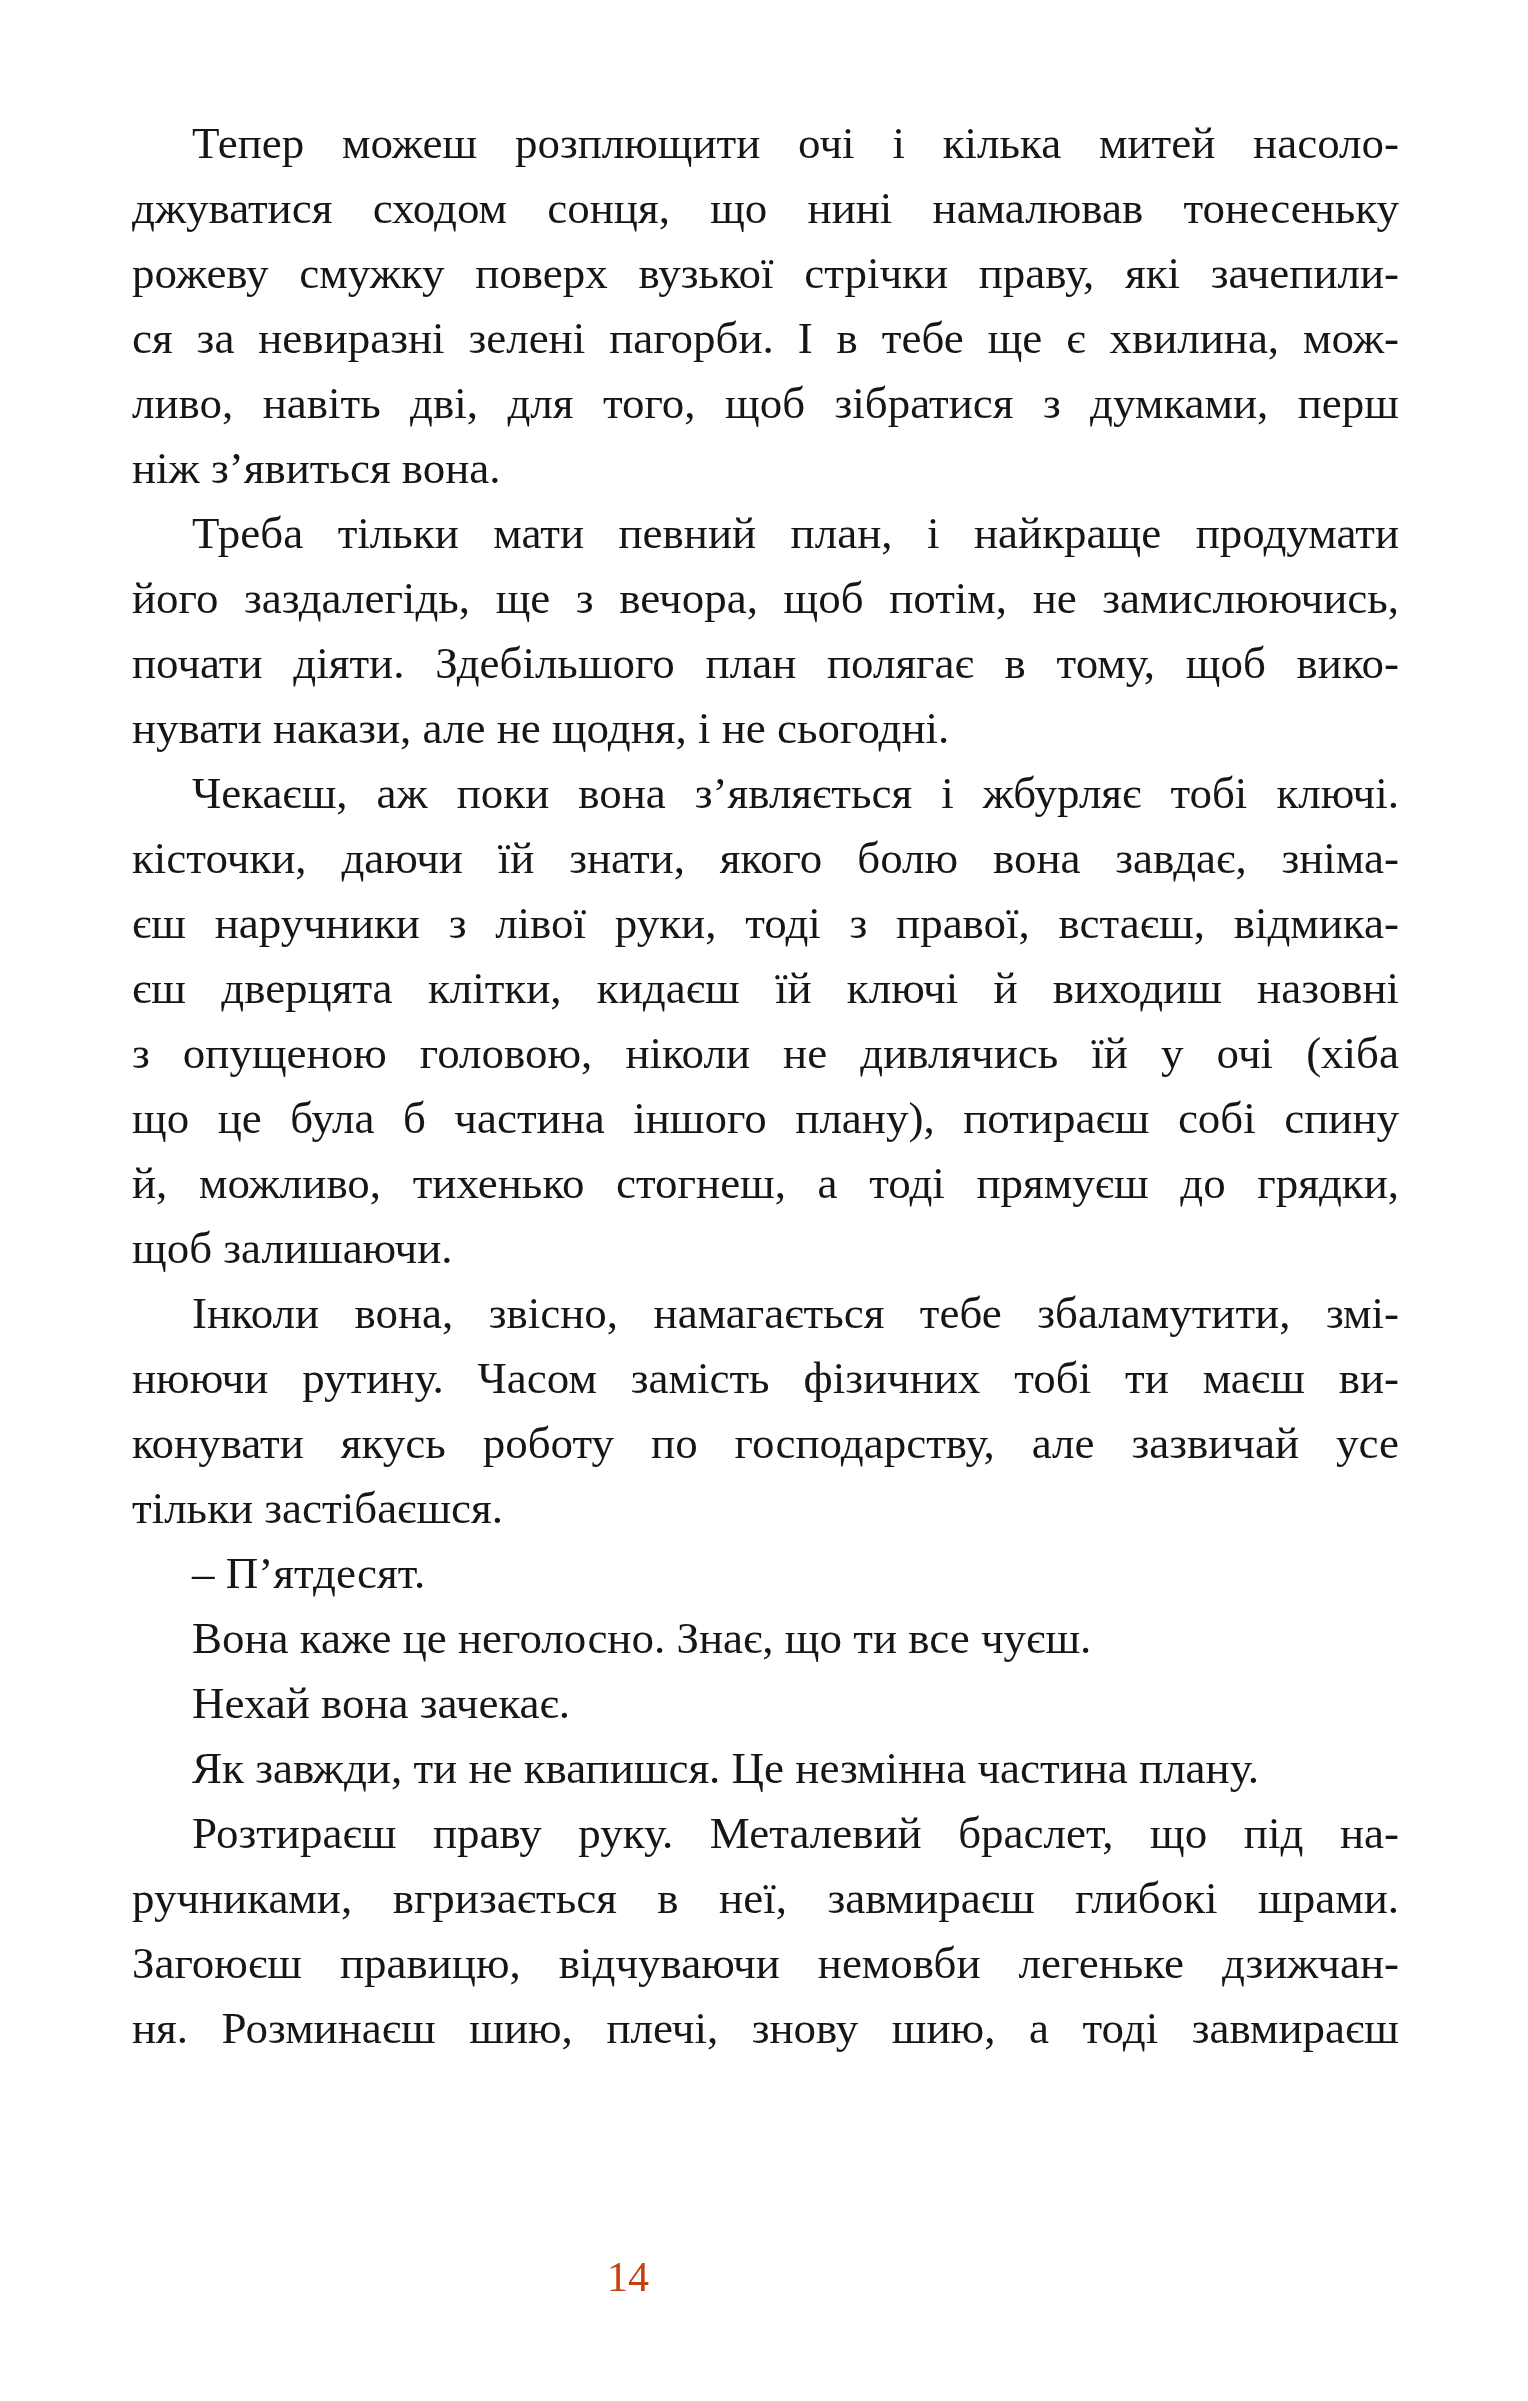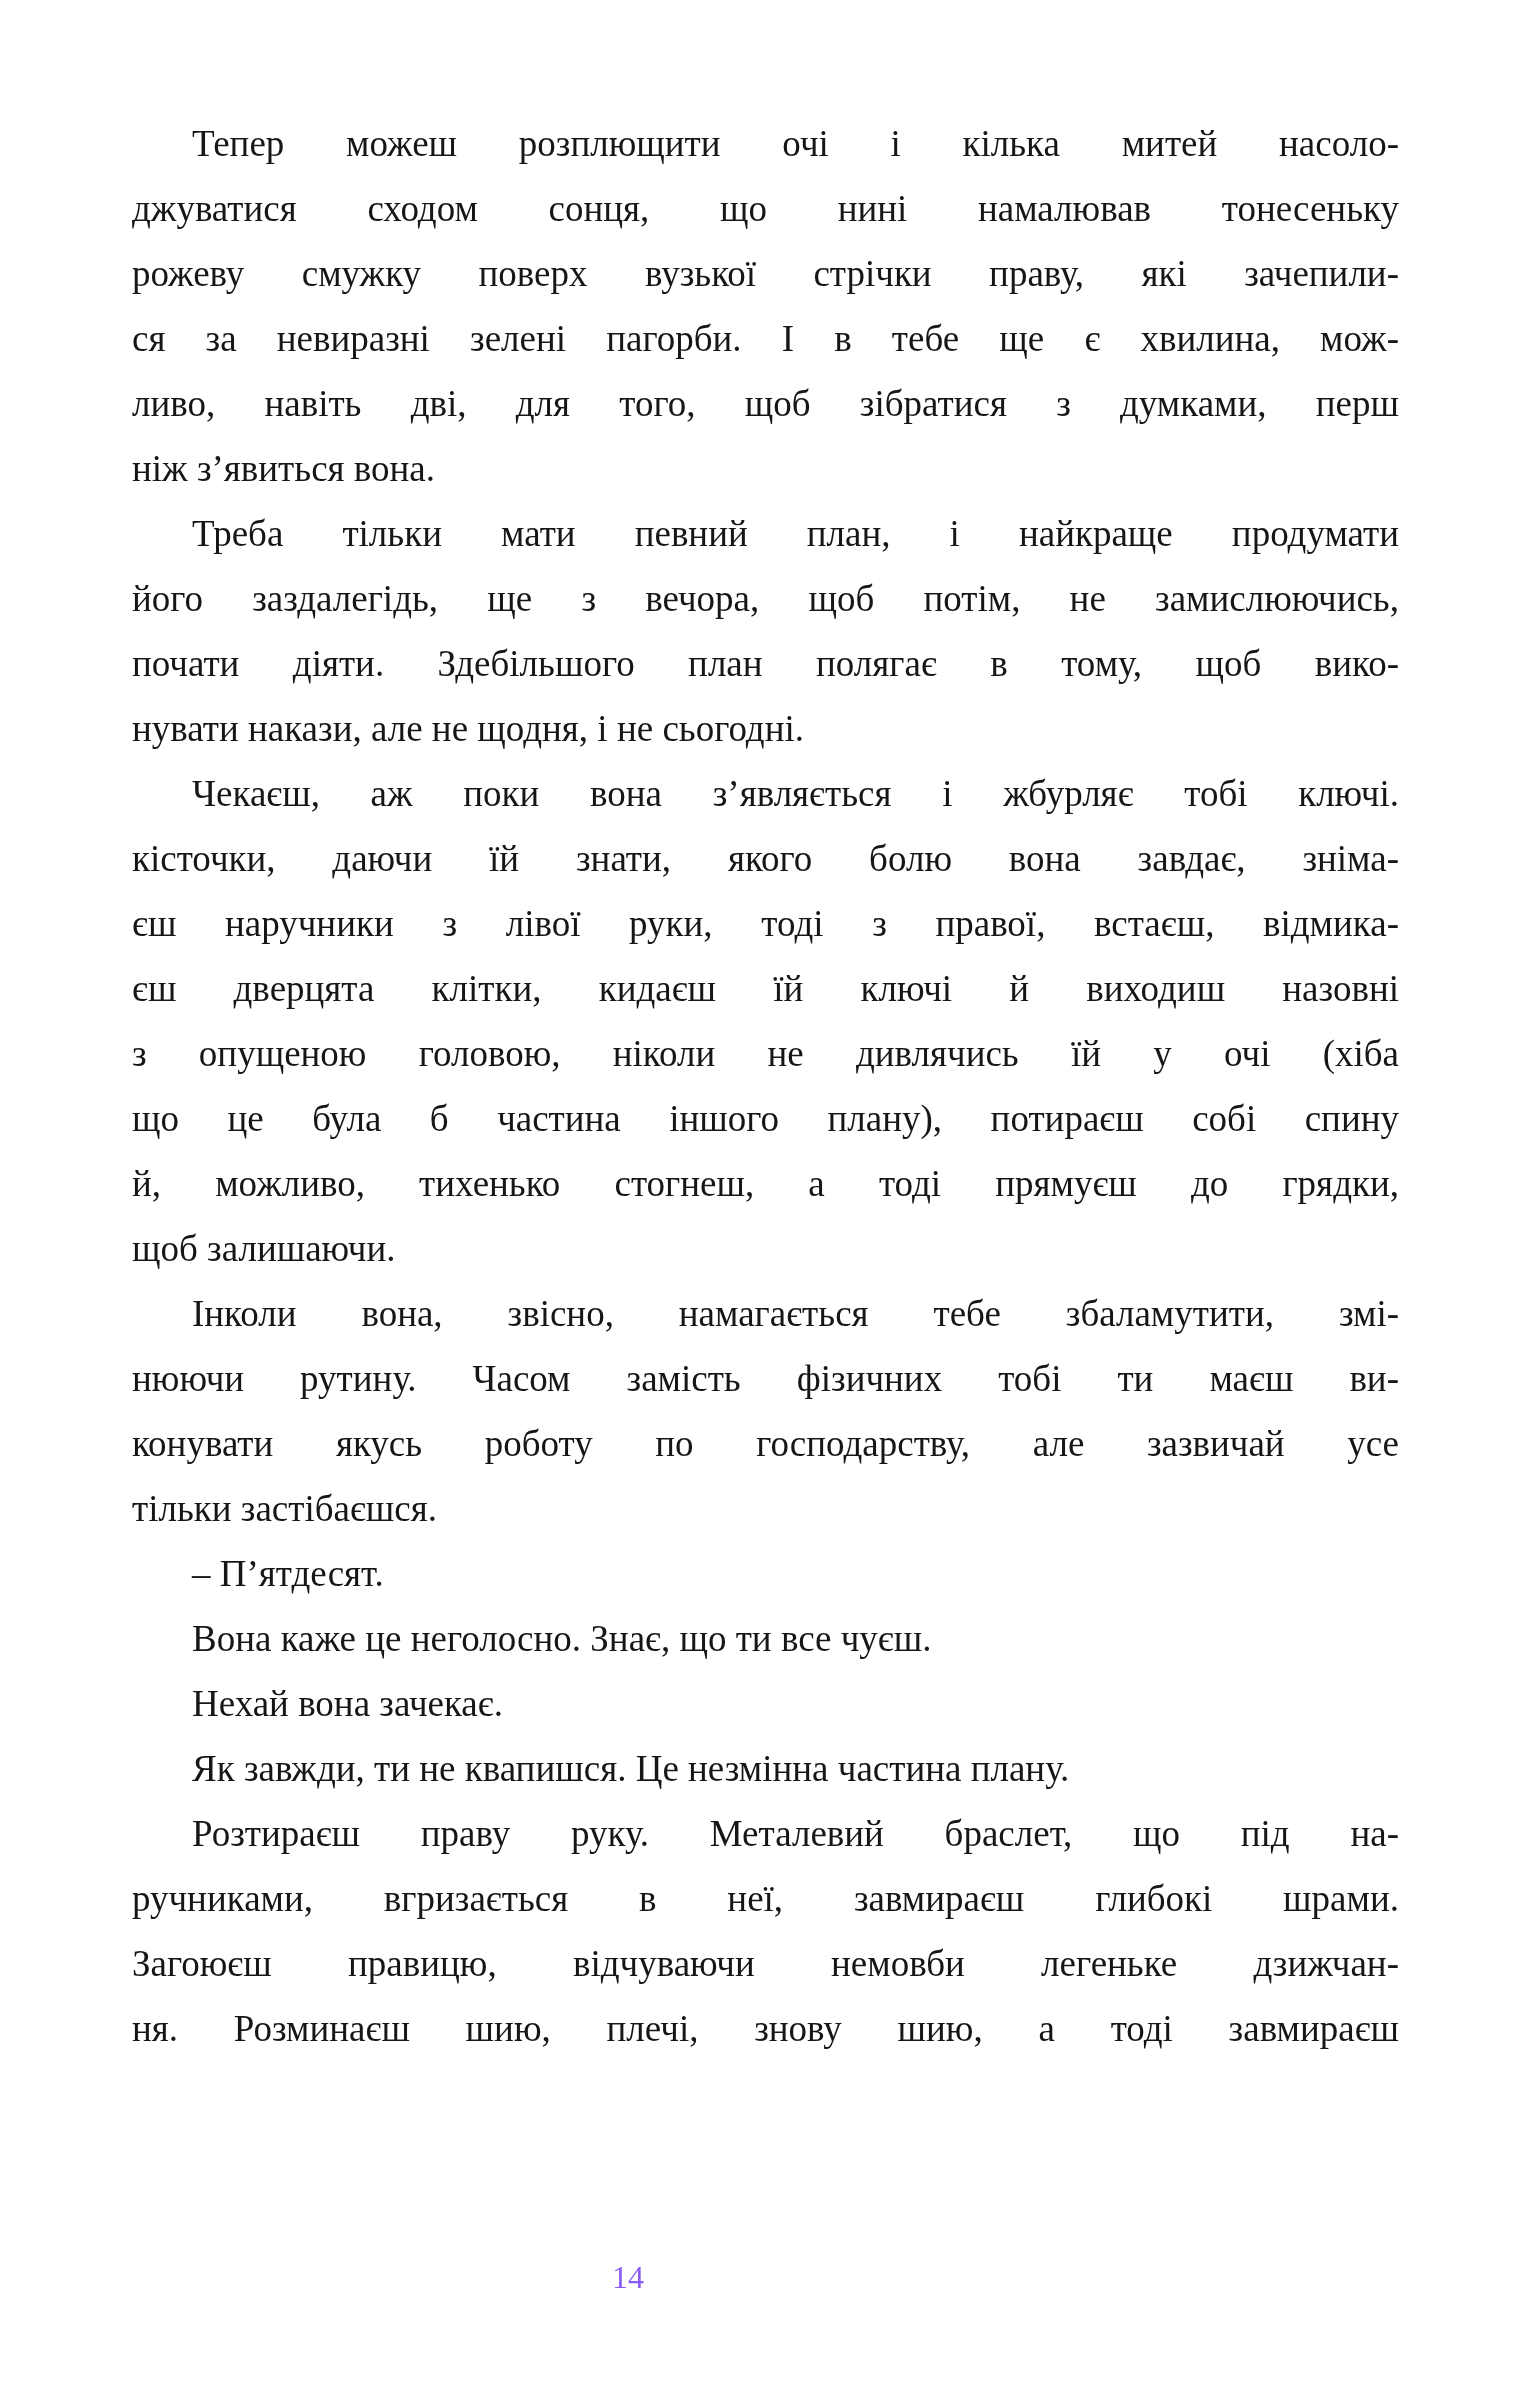--- a/index.html
+++ b/index.html
@@ -15,21 +15,21 @@
     position: relative;
     overflow: hidden;
   }
   .text-block {
     position: absolute;
     left: 132px;
     top: 111px;
     width: 1267px;
   }
   .para {
-    font-size: 37px;
+    font-size: 45px;
     line-height: 65px;
     margin: 0;
     padding: 0;
   }
   .line {
     text-align: justify;
     text-align-last: justify;
     height: 65px;
     overflow: hidden;
   }
@@ -38,23 +38,23 @@
   }
   .para.indent .line:first-child {
     text-indent: 60px;
   }
   .page-number {
     position: absolute;
     top: 2253px;
     left: 0;
     width: 1256px;
     text-align: center;
-    font-size: 32px;
+    font-size: 42px;
     line-height: 48px;
-    color: #8b5cf6;
+    color: #c2410c;
   }
 </style>
 </head>
 <body>
 
 <main>
   <div class="text-block" id="text-block">
       <div class="para indent">
         <div class="line">Тепер можеш розплющити очі і кілька митей насоло-</div>
         <div class="line">джуватися сходом сонця, що нині намалював тонесеньку</div>

